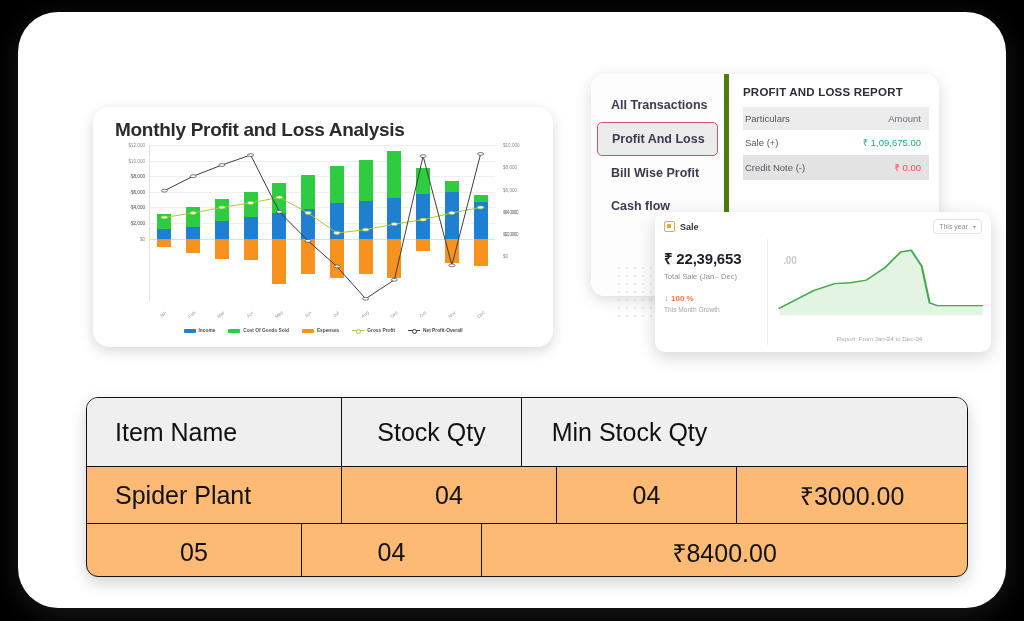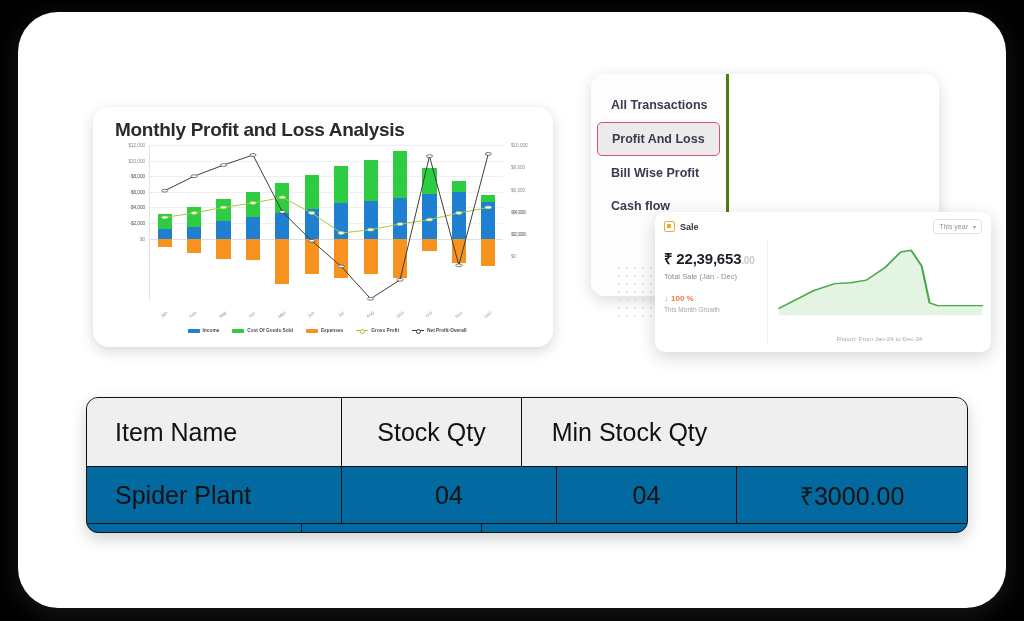--- a/index.html
+++ b/index.html
@@ -26,21 +26,21 @@
   }
 
   
   .chart-panel {
     position: absolute;
     left: 75px; top: 95px;
     width: 460px; height: 240px;
     background: #ffffff;
     border-radius: 16px;
     box-shadow: 0 4px 14px rgba(0,0,0,0.16);
-    padding: 10px 4px 6px 12px;
+    padding: 10px 12px 6px 12px;
     overflow: hidden;
   }
   .chart-title {
     font-size: 19px;
     font-weight: bold;
     color: #2b2b2b;
     letter-spacing: -0.3px;
     margin: 2px 0 4px 10px;
   }
   .plot-wrap {
@@ -120,21 +120,21 @@
     background: #ffffff;
     border-radius: 14px;
     box-shadow: 0 4px 16px rgba(0,0,0,0.15);
     display: flex;
     overflow: hidden;
   }
   .report-nav {
     width: 138px;
     background: #fdfdfd;
     padding: 14px 0 0 0;
-    border-right: 3px solid #4d7c0f;
+    border-right: 5px solid #4d7c0f;
   }
   .nav-item {
     font-size: 12.5px;
     font-weight: bold;
     color: #3b3b4f;
     padding: 9px 0 9px 14px;
     margin: 1px 6px;
     border-radius: 5px;
   }
   .nav-item.active {
@@ -200,38 +200,38 @@
     background: #fff;
   }
   .caret { font-size: 6px; color: #9a9a9a; }
   .sale-body { display: flex; height: 106px; }
   .sale-stats {
     width: 113px;
     padding: 9px 0 0 9px;
     border-right: 1px solid #efefef;
   }
   .sale-amount { font-size: 15px; font-weight: bold; color: #1d1d28; letter-spacing: -0.2px; white-space: nowrap;}
-  .sale-amount .dec { color: #c9c9cf; font-size: 10px; font-weight: bold;}
+  .sale-amount .dec { color: #c9c9cf; font-size: 10px; font-weight: bold; padding-left: 42px;}
   .sale-sub { font-size: 7.6px; color: #8b8b95; margin-top: 4px; }
   .growth { margin-top: 13px; display: flex; align-items: center; gap: 3px; }
   .growth .arw { color: #f07a3c; font-size: 8px; }
   .growth .pct { color: #f07a3c; font-size: 8px; font-weight: bold; }
   .growth-sub { font-size: 6.6px; color: #a5a5ae; margin-top: 3px; }
   .sale-chart { flex: 1; position: relative; padding: 6px 6px 0 6px; }
   .sale-foot {
     position: absolute; bottom: 3px; left: 0; right: 0;
     text-align: center; font-size: 6.2px; color: #a8a8b0;
   }
 
   
   .stock-table {
     position: absolute;
     left: 68px; top: 385px;
-    width: 882px; height: 136px;
-    background: #0369a1;
+    width: 882px; height: 180px;
+    background: #fdba74;
     border: 1.6px solid #111;
     border-radius: 12px;
     box-shadow: 0 6px 16px rgba(0,0,0,0.18);
     overflow: hidden;
   }
   .st-row { display: flex; }
   .st-row.hdr { background: #efefef; }
   .st-cell {
     border-right: 1.4px solid #111;
     display: flex; align-items: center;
@@ -426,20 +426,35 @@
         </div>
     </div>
 
     <div class="report-panel">
       <div class="report-nav" id="reportNav">
           <div class="nav-item"><span>All Transactions</span></div>
           <div class="nav-item active"><span>Profit And Loss</span></div>
           <div class="nav-item"><span>Bill Wise Profit</span></div>
           <div class="nav-item"><span>Cash flow</span></div>
         </div>
+      <div class="report-body">
+        <div class="report-heading">PROFIT AND LOSS REPORT</div>
+        <div class="rep-row head">
+          <span class="rep-label">Particulars</span>
+          <span class="rep-amt">Amount</span>
+        </div>
+        <div class="rep-row">
+          <span class="rep-label">Sale (+)</span>
+          <span class="rep-amt amt-green">₹ 1,09,675.00</span>
+        </div>
+        <div class="rep-row alt">
+          <span class="rep-label">Credit Note (-)</span>
+          <span class="rep-amt amt-red">₹ 0.00</span>
+        </div>
+      </div>
     </div>
 
     <div class="dot-grid" id="dotGrid">
         <i style="left: 0px; top: 0px;"></i>
         <i style="left: 8px; top: 0px;"></i>
         <i style="left: 16px; top: 0px;"></i>
         <i style="left: 24px; top: 0px;"></i>
         <i style="left: 32px; top: 0px;"></i>
         <i style="left: 40px; top: 0px;"></i>
         <i style="left: 48px; top: 0px;"></i>

